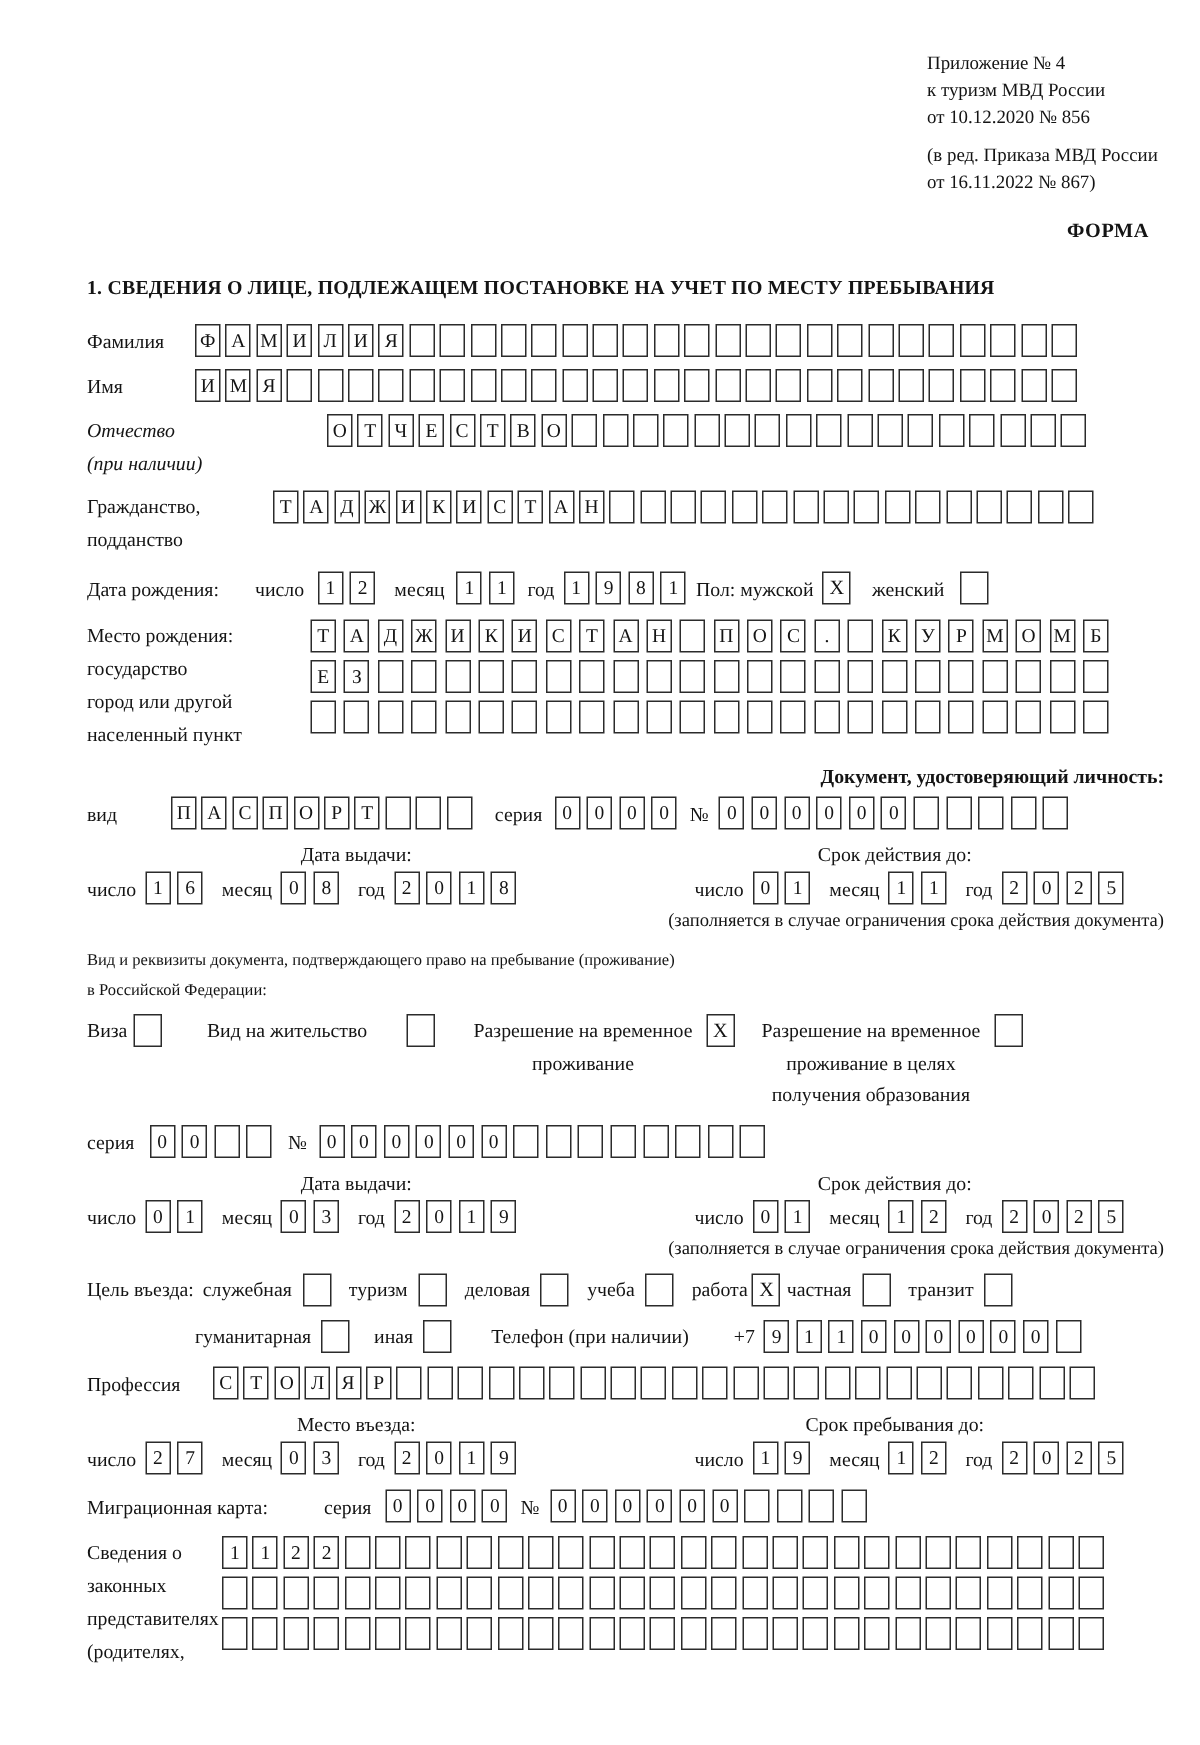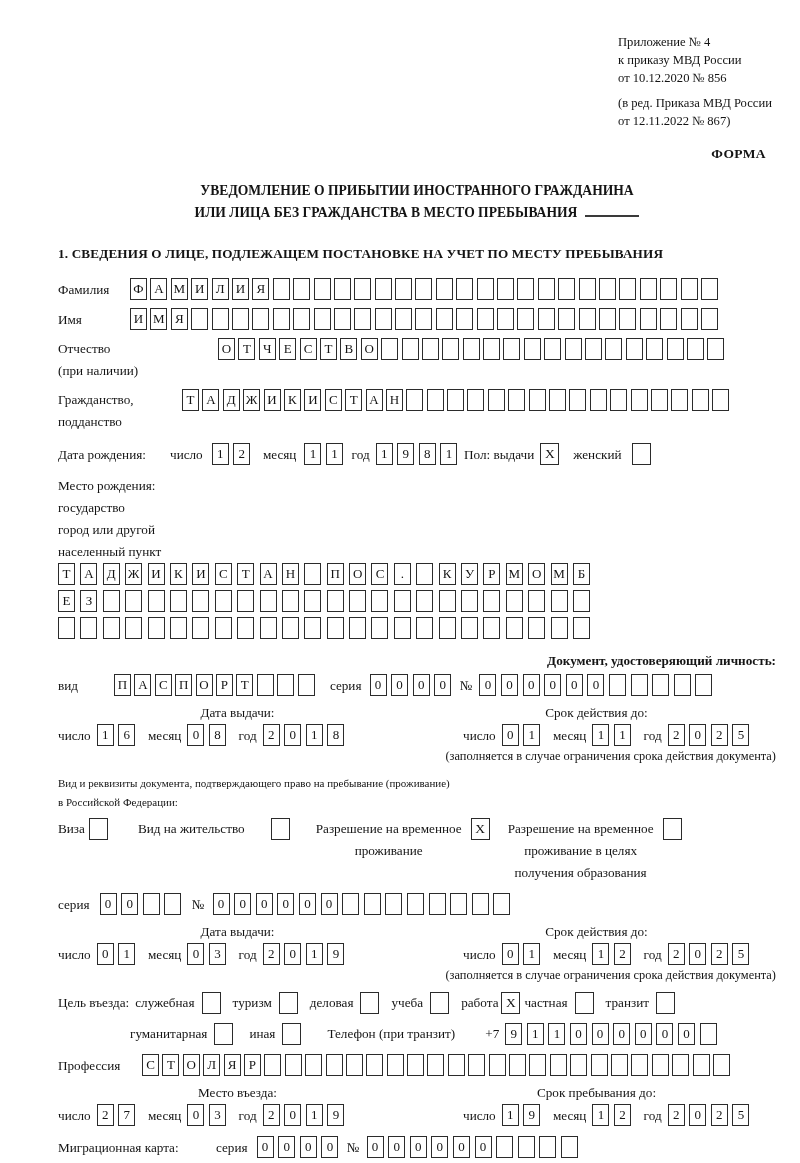--- a/index.html
+++ b/index.html
@@ -13,21 +13,21 @@
 
   
   .title{text-align:center;font-weight:bold;font-size:13.6px;line-height:1.6;margin-top:18px;}
   .uline{display:inline-block;width:54px;border-bottom:2px solid #3a3a3a;margin-left:8px;}
   .sec-heading{font-weight:bold;font-size:13.2px;margin-top:22px;letter-spacing:.15px;}
 
   
   .row{display:flex;align-items:flex-start;margin-top:7px;}
   .lbl{font-size:13.2px;line-height:23px;flex:none;}
   .lbl2{font-size:13.2px;line-height:22px;flex:none;}
-  .w70{width:72px;} .w158{width:160px;} .w122{width:124px;} .w147{width:149px;} .w88{width:90px;}
+  .w70{width:72px;} .w158{width:160px;font-style:italic;} .w122{width:124px;} .w147{width:149px;} .w88{width:90px;}
 
   .boxes{white-space:nowrap;flex:none;}
   .boxes span{display:inline-block;width:15px;height:20px;border:1.5px solid #2b2b2b;margin-right:3.4px;
     text-align:center;font-size:13px;line-height:20px;vertical-align:top;background:#fff;}
   .boxes.g5 span{margin-right:5.4px;}
   .boxes.dg span{margin-right:4.6px;}
 
   .cb{display:inline-block;width:17px;height:20px;border:1.5px solid #2b2b2b;text-align:center;
     font-size:13.5px;line-height:20px;vertical-align:top;background:#fff;flex:none;}
 
@@ -57,32 +57,28 @@
   .inlinerow .t{line-height:22px;flex:none;}
   .inlinerow .cb{margin-left:7px;margin-right:12px;}
 </style>
 </head>
 <body>
 
 <div class="page">
 
   <div class="appendix">
     <div>Приложение № 4</div>
-    <div>к приказу МВД России</div>
+    <div>к туризм МВД России</div>
     <div>от 10.12.2020 № 856</div>
     <div class="gap">(в ред. Приказа МВД России</div>
-    <div>от 12.11.2022 № 867)</div>
+    <div>от 16.11.2022 № 867)</div>
   </div>
 
   <div class="forma">ФОРМА</div>
 
-  <div class="title">
-    <div>УВЕДОМЛЕНИЕ О ПРИБЫТИИ ИНОСТРАННОГО ГРАЖДАНИНА</div>
-    <div><span>ИЛИ ЛИЦА БЕЗ ГРАЖДАНСТВА В МЕСТО ПРЕБЫВАНИЯ</span><span class="uline"></span></div>
-  </div>
 
   <div class="sec-heading">1. СВЕДЕНИЯ О ЛИЦЕ, ПОДЛЕЖАЩЕМ ПОСТАНОВКЕ НА УЧЕТ ПО МЕСТУ ПРЕБЫВАНИЯ</div>
 
   <div class="row" style="margin-top:16px;">
     <div class="lbl w70">Фамилия</div>
     <div class="boxes"><span>Ф</span><span>А</span><span>М</span><span>И</span><span>Л</span><span>И</span><span>Я</span><span></span><span></span><span></span><span></span><span></span><span></span><span></span><span></span><span></span><span></span><span></span><span></span><span></span><span></span><span></span><span></span><span></span><span></span><span></span><span></span><span></span><span></span></div>
   </div>
 
   <div class="row">
     <div class="lbl w70">Имя</div>
@@ -106,27 +102,27 @@
   </div>
 
   <div class="row" style="margin-top:10px;">
     <div class="lbl" style="width:112px;">Дата рождения:</div>
     <div class="lbl" style="margin-right:9px;">число</div>
     <div class="boxes dg" style="margin-right:8px;"><span>1</span><span>2</span></div>
     <div class="lbl" style="margin-right:8px;">месяц</div>
     <div class="boxes dg" style="margin-right:4px;"><span>1</span><span>1</span></div>
     <div class="lbl" style="margin-right:6px;">год</div>
     <div class="boxes dg"><span>1</span><span>9</span><span>8</span><span>1</span></div>
-    <div class="lbl" style="margin-left:2px;margin-right:6px;">Пол: выдачи</div>
+    <div class="lbl" style="margin-left:2px;margin-right:6px;">Пол: мужской</div>
     <span class="cb">X</span>
     <div class="lbl" style="margin-left:14px;margin-right:10px;">женский</div>
     <span class="cb"></span>
   </div>
 
-  <div class="row" style="margin-top:9px;flex-direction:column;">
+  <div class="row" style="margin-top:9px;">
     <div class="w147">
       <div class="lbl2">Место рождения:</div>
       <div class="lbl2">государство</div>
       <div class="lbl2">город или другой</div>
       <div class="lbl2">населенный пункт</div>
     </div>
     <div class="stack">
       <div class="boxes g5 brow"><span>Т</span><span>А</span><span>Д</span><span>Ж</span><span>И</span><span>К</span><span>И</span><span>С</span><span>Т</span><span>А</span><span>Н</span><span></span><span>П</span><span>О</span><span>С</span><span>.</span><span></span><span>К</span><span>У</span><span>Р</span><span>М</span><span>О</span><span>М</span><span>Б</span></div>
       <div class="boxes g5 brow"><span>Е</span><span>З</span><span></span><span></span><span></span><span></span><span></span><span></span><span></span><span></span><span></span><span></span><span></span><span></span><span></span><span></span><span></span><span></span><span></span><span></span><span></span><span></span><span></span><span></span></div>
       <div class="boxes g5 brow"><span></span><span></span><span></span><span></span><span></span><span></span><span></span><span></span><span></span><span></span><span></span><span></span><span></span><span></span><span></span><span></span><span></span><span></span><span></span><span></span><span></span><span></span><span></span><span></span></div>
@@ -250,21 +246,21 @@
     <span class="cb"></span>
     <span class="t">транзит</span>
     <span class="cb"></span>
   </div>
 
   <div class="inlinerow" style="padding-left:72px;">
     <span class="t">гуманитарная</span>
     <span class="cb" style="margin-right:16px;"></span>
     <span class="t">иная</span>
     <span class="cb" style="margin-right:26px;"></span>
-    <span class="t" style="margin-right:30px;">Телефон (при транзит)</span>
+    <span class="t" style="margin-right:30px;">Телефон (при наличии)</span>
     <span class="t" style="margin-right:6px;">+7</span>
     <span class="boxes dg"><span>9</span><span>1</span><span>1</span><span>0</span><span>0</span><span>0</span><span>0</span><span>0</span><span>0</span><span></span></span>
   </div>
 
   <div class="row" style="margin-top:9px;">
     <div class="lbl w70" style="width:84px;">Профессия</div>
     <div class="boxes"><span>С</span><span>Т</span><span>О</span><span>Л</span><span>Я</span><span>Р</span><span></span><span></span><span></span><span></span><span></span><span></span><span></span><span></span><span></span><span></span><span></span><span></span><span></span><span></span><span></span><span></span><span></span><span></span><span></span><span></span><span></span><span></span><span></span></div>
   </div>
 
   <div class="dates">

